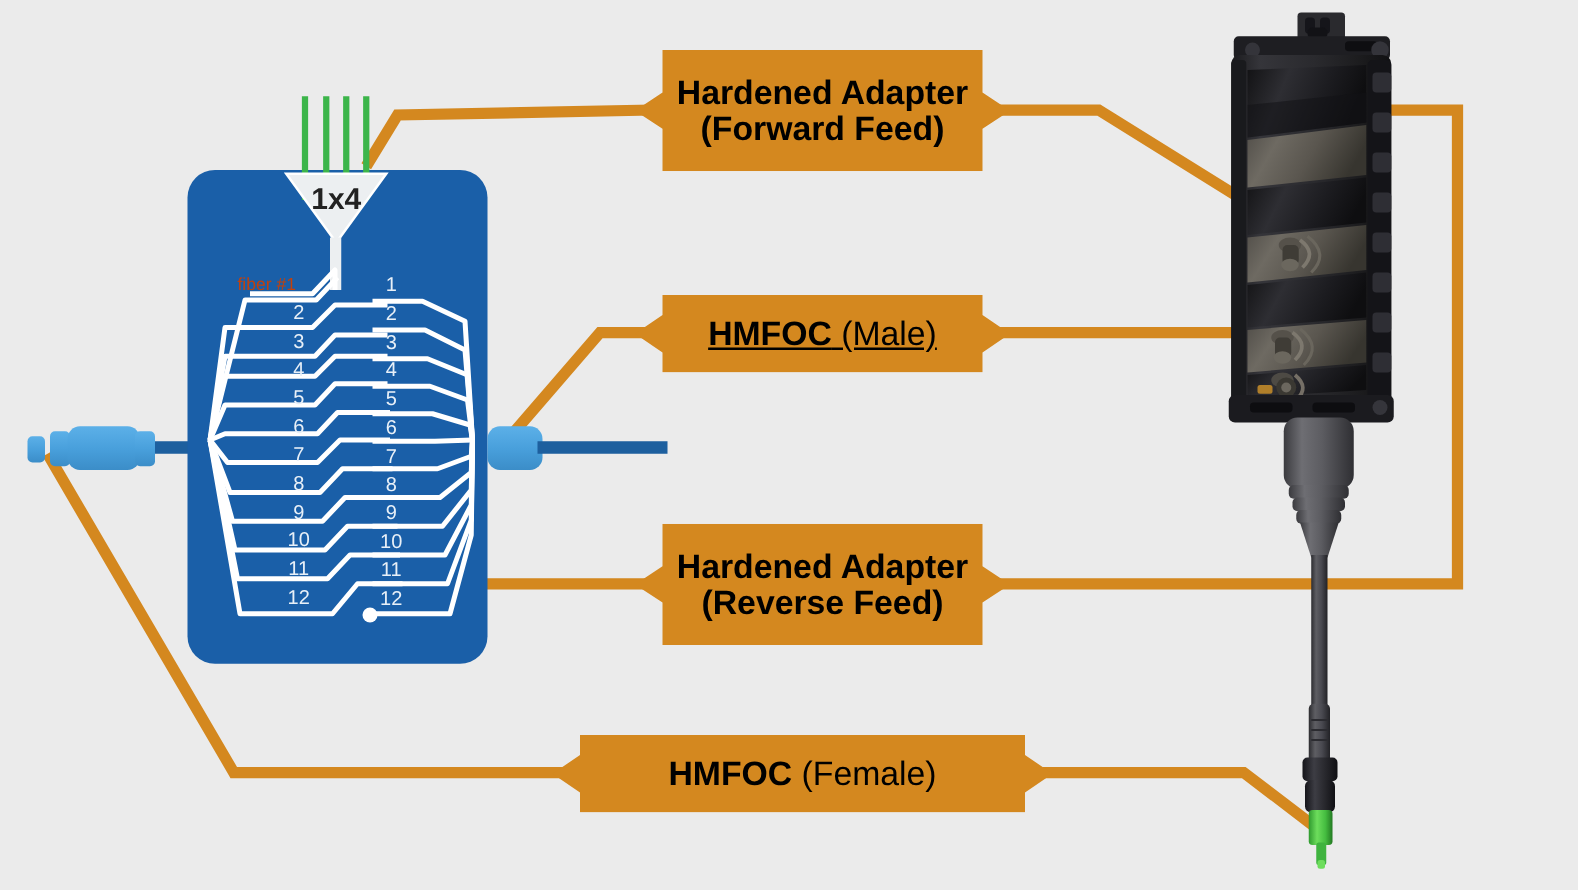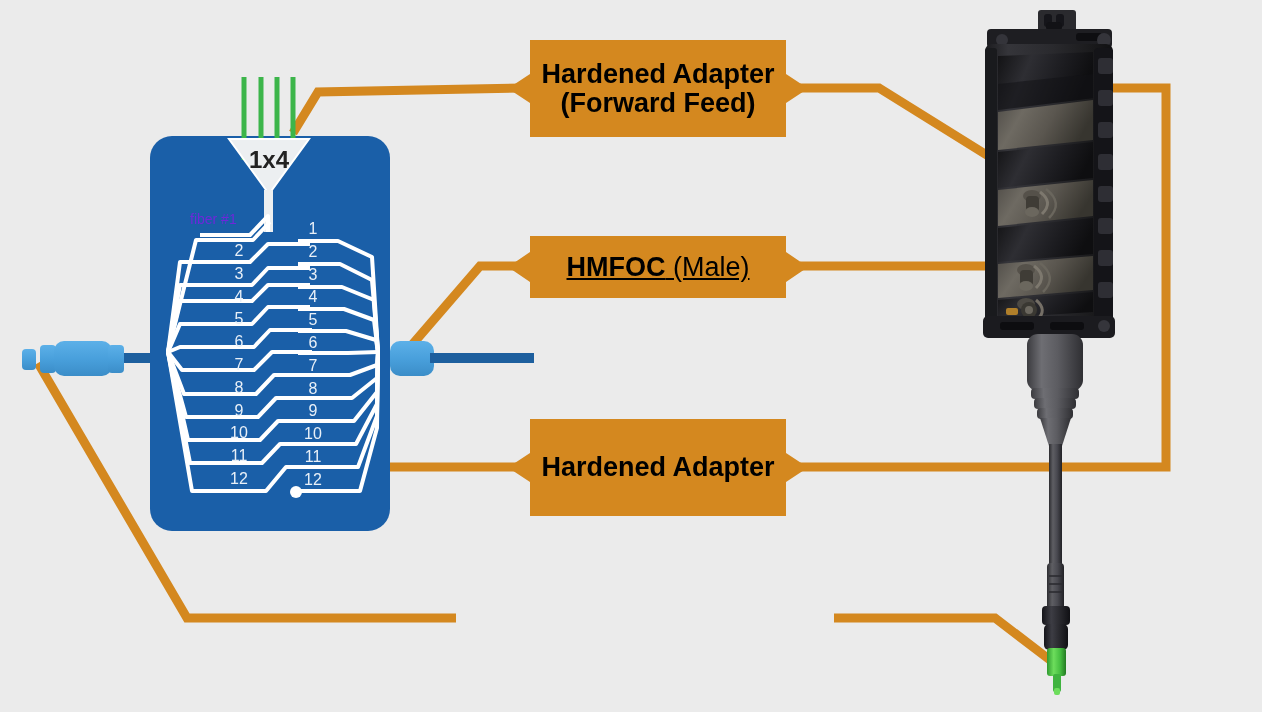--- a/index.html
+++ b/index.html
@@ -271,27 +271,35 @@
               font-size:27px;text-decoration:underline;">
     <div class="inline">
       <b>HMFOC</b><span> (Male)</span>
     </div>
   </div>
 
   <div class="lbl" style="left:508px; top:419px; width:300px; height:97px; background:#d4881f;
               clip-path:polygon(22px 0, 278px 0, 278px 34px, 300px 48.5px, 278px 63px, 278px 97px, 22px 97px, 22px 63px, 0 48.5px, 22px 34px);
               font-size:27px;">
     <div class="l1">Hardened Adapter</div>
-  </div>
-
+    <div class="l2">(Reverse Feed)</div>
+  </div>
+
+  <div class="lbl" style="left:442px; top:588px; width:400px; height:62px; background:#d4881f;
+              clip-path:polygon(22px 0, 378px 0, 378px 16px, 400px 31px, 378px 46px, 378px 62px, 22px 62px, 22px 46px, 0 31px, 22px 16px);
+              font-size:27px;">
+    <div class="inline">
+      <b>HMFOC</b><span> (Female)</span>
+    </div>
+  </div>
 
   <div style="position:absolute; left:229px; top:146px; width:80px; text-align:center;
               font-size:24px; font-weight:bold; color:#222;">1x4</div>
 
-  <div style="position:absolute; left:190px; top:211px; font-size:14px; color:#6d28d9;">fiber #1</div>
+  <div style="position:absolute; left:190px; top:219px; font-size:14px; color:#c2410c;">fiber #1</div>
 
   <div style="position:absolute; left:212px; top:240px; width:54px; text-align:center;
               font-size:16px; color:#e8f0f8;">
     <div style="height:22.8px;line-height:22.8px;">2</div>
     <div style="height:22.8px;line-height:22.8px;">3</div>
     <div style="height:22.8px;line-height:22.8px;">4</div>
     <div style="height:22.8px;line-height:22.8px;">5</div>
     <div style="height:22.8px;line-height:22.8px;">6</div>
     <div style="height:22.8px;line-height:22.8px;">7</div>
     <div style="height:22.8px;line-height:22.8px;">8</div>

